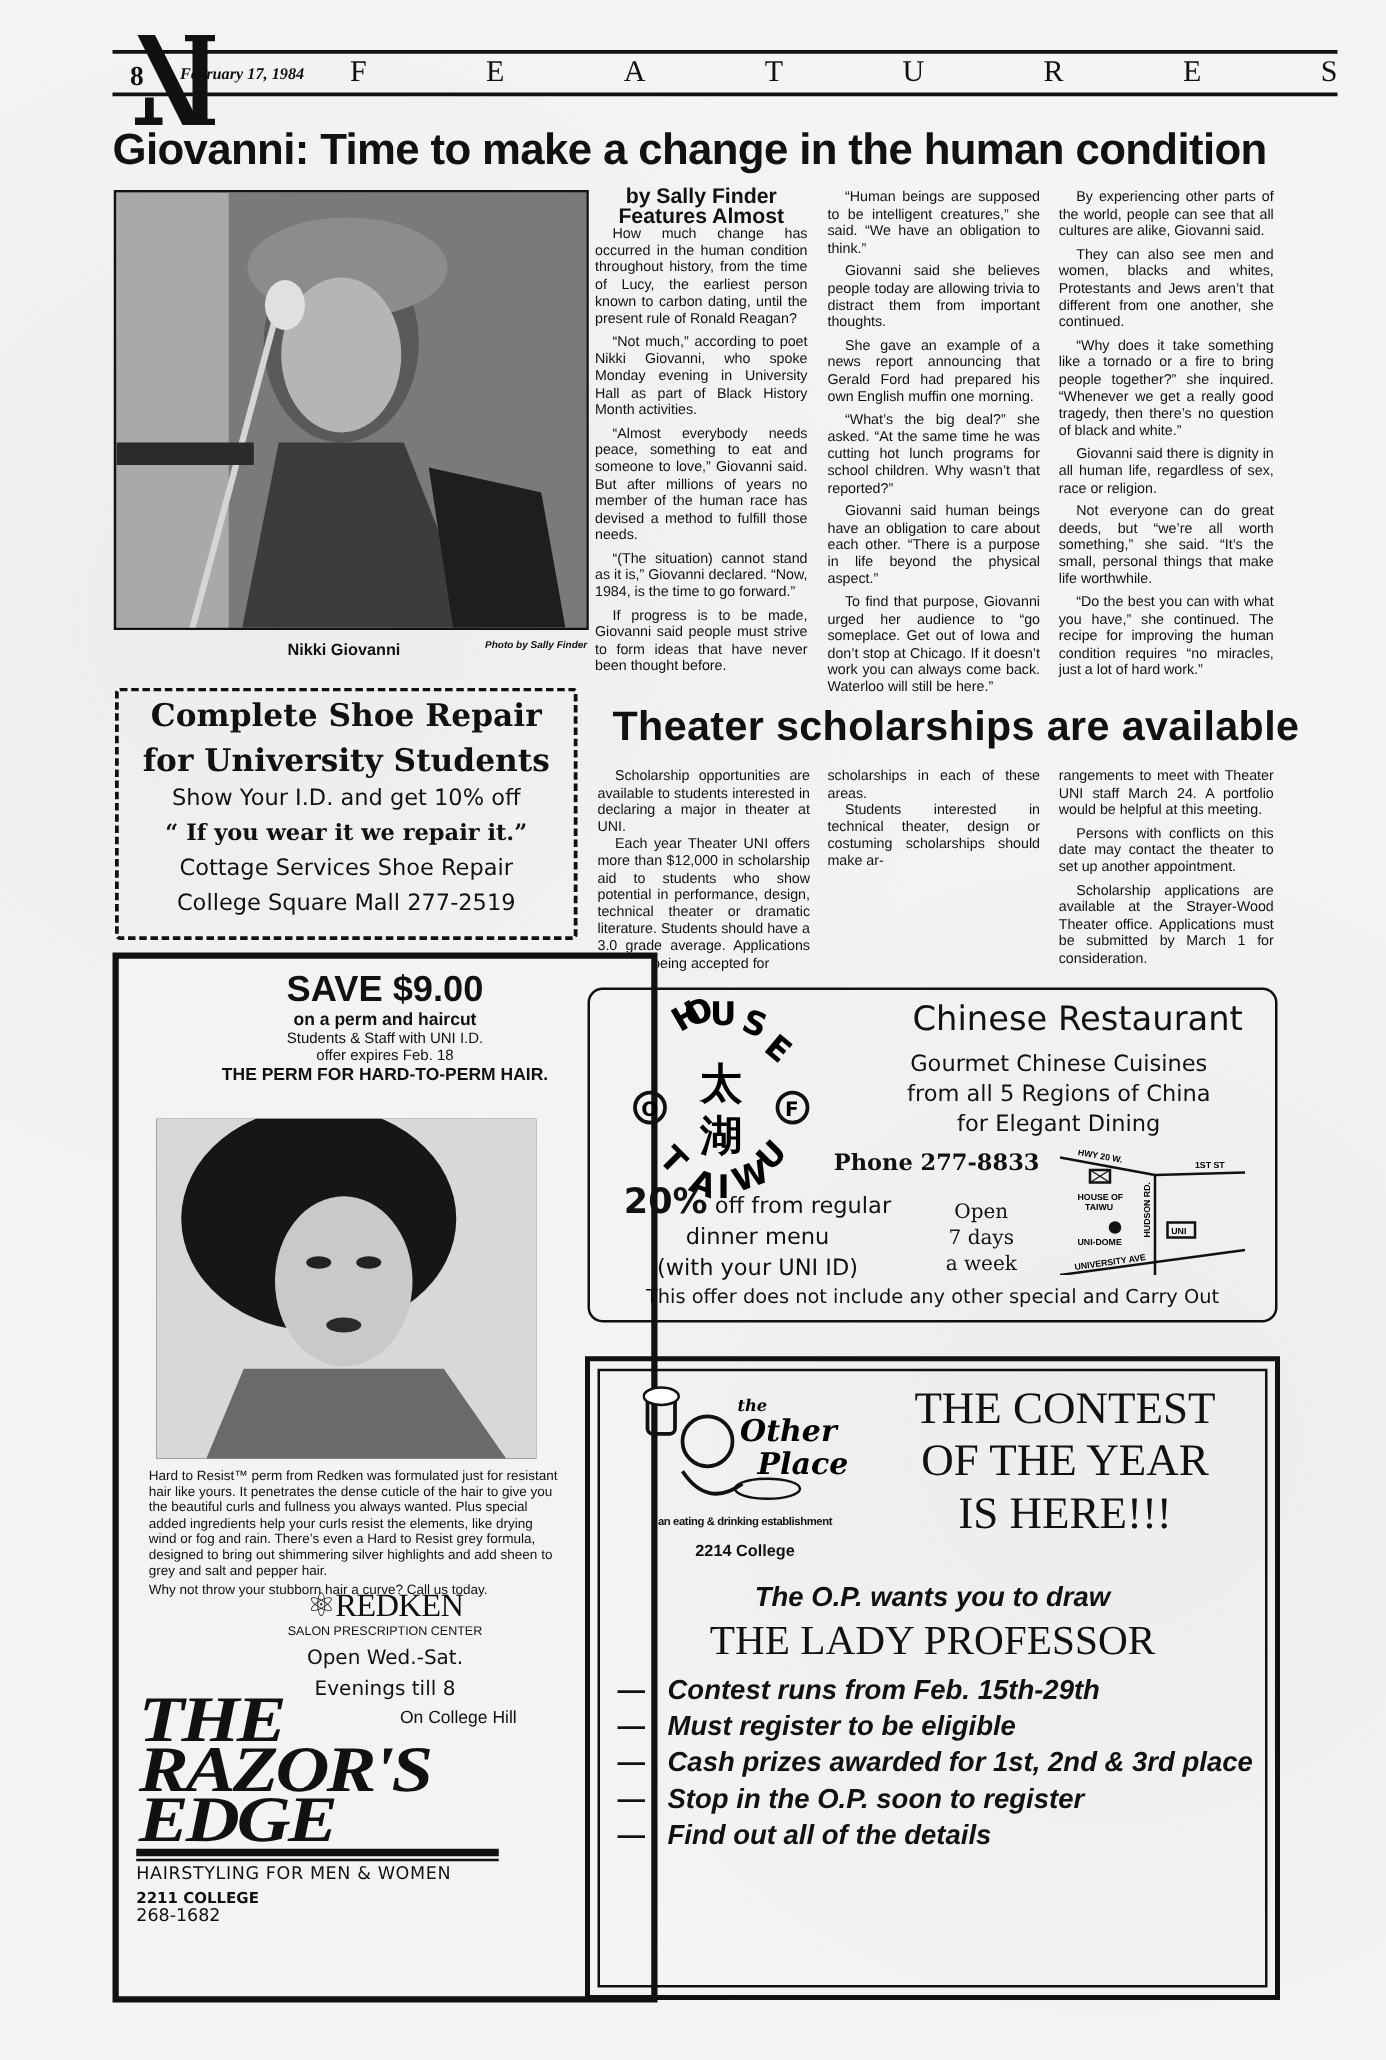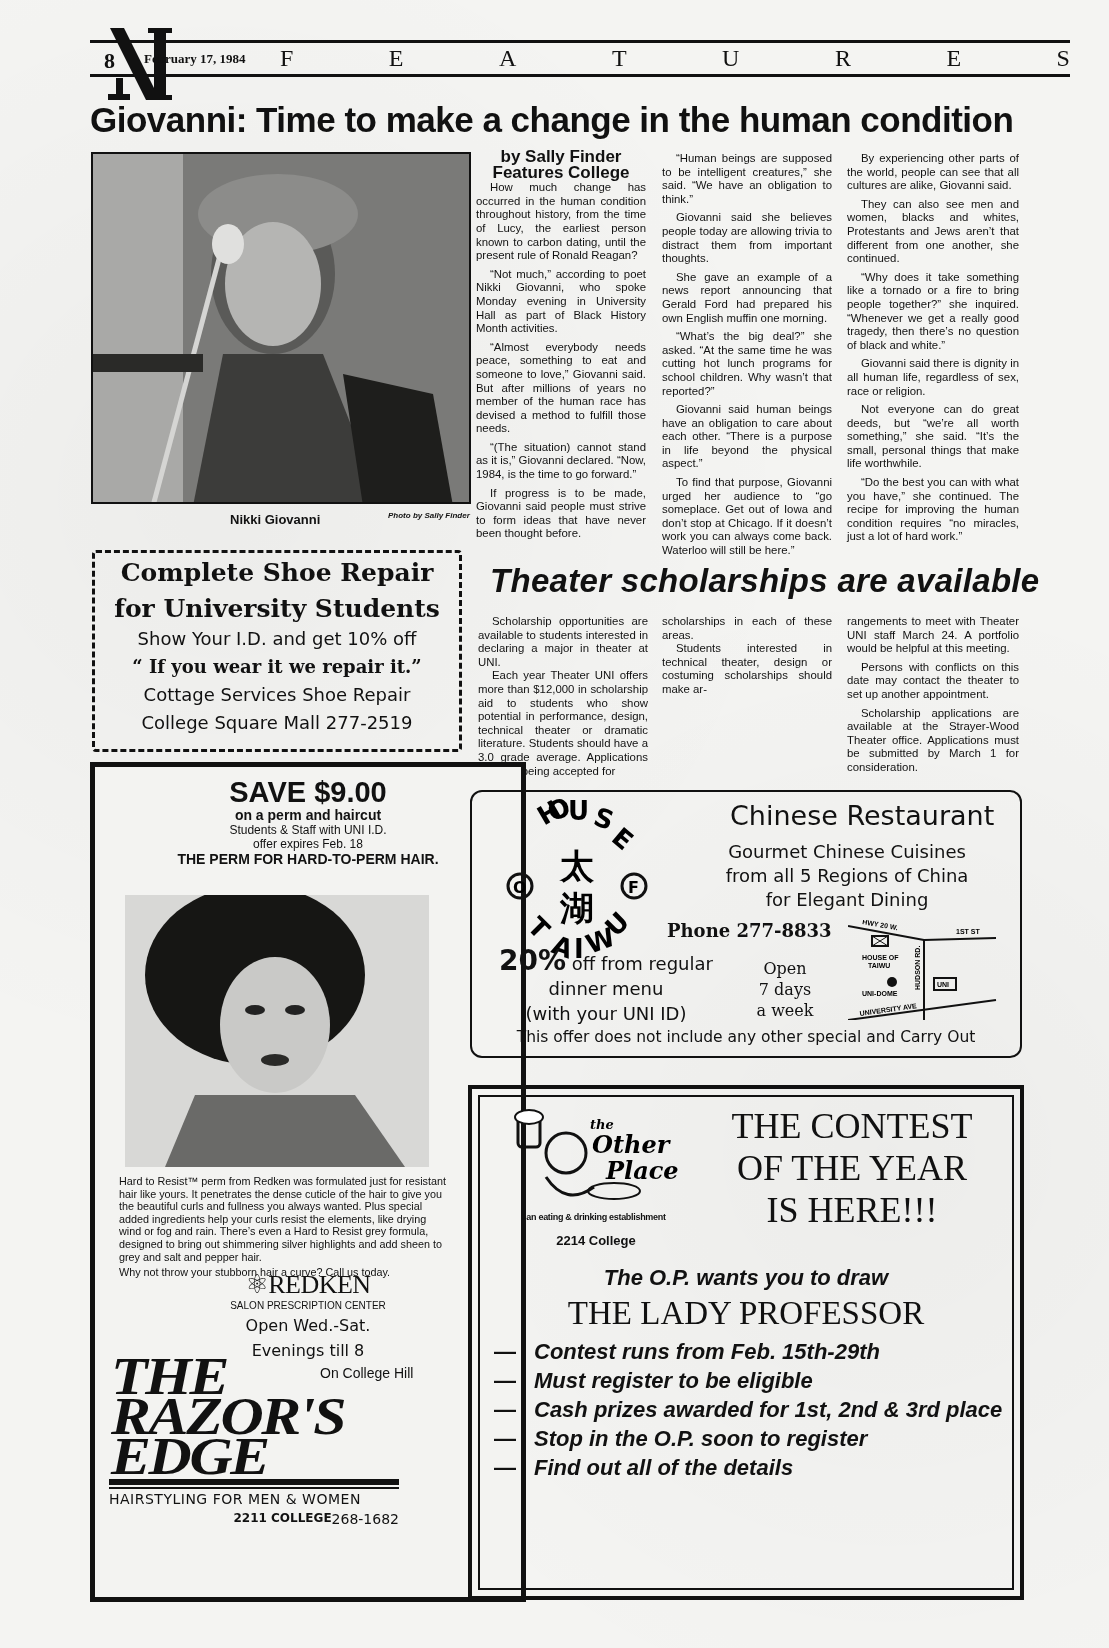--- a/index.html
+++ b/index.html
@@ -10,37 +10,37 @@
       radial-gradient(circle at 20% 30%, rgba(0,0,0,0.03) 0, transparent 40%),
       radial-gradient(circle at 80% 70%, rgba(0,0,0,0.03) 0, transparent 40%),
       #f4f4f2; }
 
   
   .masthead { position: absolute; left: 90px; top: 28px; width: 980px; height: 70px; }
   .mh-rule-top { position: absolute; left: 0; right: 0; top: 12px; height: 3px; background: #111; }
   .mh-rule-bot { position: absolute; left: 0; right: 0; top: 46px; height: 3px; background: #111; }
   .mh-logo { position: absolute; left: 12px; top: 0; width: 80px; height: 72px; }
   .mh-page { position: absolute; left: 14px; top: 20px; font-family: "Liberation Serif", serif; font-weight: bold; font-size: 22px; }
-  .mh-date { position: absolute; left: 40px; top: 23px; font-family: "Liberation Serif", serif; font-weight: bold; font-size: 13px; }
+  .mh-date { position: absolute; left: 40px; top: 23px; font-family: "Liberation Serif", serif; font-weight: bold; font-size: 13px; font-style: italic; }
   .mh-letters { position: absolute; left: 190px; right: 0; top: 17px; display: flex; justify-content: space-between; font-family: "Liberation Serif", serif; font-size: 24px; }
 
   .headline { position: absolute; left: 90px; top: 100px; width: 980px; font-weight: bold; font-size: 35px; letter-spacing: -0.5px; white-space: nowrap; }
 
   
   .photo { position: absolute; left: 91px; top: 152px; width: 380px; height: 352px; border: 2px solid #111;
     background: linear-gradient(135deg, #9a9a98 0%, #6d6d6b 40%, #3e3e3c 70%, #2a2a28 100%); overflow: hidden; }
   .photo-caption { position: absolute; left: 230px; top: 512px; font-weight: bold; font-size: 13px; }
   .photo-credit { position: absolute; left: 388px; top: 511px; font-style: italic; font-size: 8px; font-weight: bold; }
 
   
   .col { position: absolute; font-size: 11.4px; line-height: 13.6px; text-align: justify; }
   .col p { text-indent: 14px; margin-bottom: 5px; }
   .byline { text-align: center; font-weight: bold; font-size: 17px; line-height: 13.6px; margin-bottom: 2px; }
 
-  .theater-head { position: absolute; left: 490px; top: 562px; font-style: italic; font-size: 33px; white-space: nowrap; letter-spacing: 0.3px; }
+  .theater-head { position: absolute; left: 490px; top: 562px; font-size: 33px; white-space: nowrap; letter-spacing: 0.3px; }
 
   
   .shoe-ad { position: absolute; left: 92px; top: 550px; width: 370px; height: 202px;
     border: 3px dashed #111; border-radius: 4px; text-align: center; font-family: "DejaVu Sans", sans-serif; }
   .shoe-h1 { font-family: "DejaVu Serif", serif; font-weight: bold; font-size: 25px; line-height: 32px; margin-top: 4px; }
   .shoe-l { font-size: 18px; line-height: 28px; }
   .shoe-q { font-family: "DejaVu Serif", serif; font-weight: bold; font-size: 18px; line-height: 28px; }
 
   
   .perm-ad { position: absolute; left: 90px; top: 762px; width: 436px; height: 840px; border: 5px solid #111; background: #f3f3f1; }
@@ -55,21 +55,21 @@
   .redken { position: absolute; left: 0; right: 0; top: 502px; text-align: center; }
   .redken-logo { font-family: "Liberation Serif", serif; font-size: 26px; letter-spacing: -0.5px; }
   .redken-sub { font-size: 10px; }
   .redken-open { font-family: "DejaVu Sans", sans-serif; font-size: 16px; line-height: 21px; margin-top: 4px; }
   .razor { position: absolute; left: 16px; top: 590px; font-family: "Liberation Serif", serif; font-weight: bold; font-style: italic;
     font-size: 52px; line-height: 40px; letter-spacing: -2px; transform: scaleX(1.15); transform-origin: left top; }
   .college-hill { position: absolute; left: 225px; top: 598px; font-size: 14px; }
   .razor-bar { position: absolute; left: 14px; top: 712px; width: 290px; height: 6px; background: #111; }
   .razor-bar2 { position: absolute; left: 14px; top: 720px; width: 290px; height: 2px; background: #111; }
   .razor-line1 { position: absolute; left: 14px; top: 724px; font-family: "DejaVu Sans", sans-serif; font-size: 14px; letter-spacing: 0.5px; }
-  .razor-line2 { position: absolute; left: 14px; top: 744px; width: 290px; font-family: "DejaVu Sans", sans-serif; font-size: 12px; font-weight: bold; display: flex; justify-content: flex-end; }
+  .razor-line2 { position: absolute; left: 14px; top: 744px; width: 290px; font-family: "DejaVu Sans", sans-serif; font-size: 12px; font-weight: bold; display: flex; justify-content: flex-end; flex-direction: column; }
 
   
   .cr-ad { position: absolute; left: 470px; top: 790px; width: 552px; height: 268px; border: 2px solid #111; border-radius: 12px; }
   .cr-logo { position: absolute; left: 20px; top: 6px; width: 170px; height: 170px; }
   .cr-title { position: absolute; left: 258px; top: 8px; font-family: "DejaVu Sans", sans-serif; font-size: 27px; }
   .cr-sub { position: absolute; left: 230px; top: 48px; width: 290px; text-align: center; font-family: "DejaVu Sans", sans-serif; font-size: 18px; line-height: 24px; }
   .cr-phone { position: absolute; left: 195px; top: 128px; font-family: "DejaVu Serif", serif; font-size: 18px; font-weight: bold; }
   .cr-off { position: absolute; left: 14px; top: 156px; width: 240px; text-align: center; font-family: "DejaVu Sans", sans-serif; font-size: 18px; line-height: 25px; }
   .cr-off b { font-size: 28px; font-weight: bold; }
   .cr-open { position: absolute; left: 268px; top: 166px; width: 90px; text-align: center; font-family: "DejaVu Serif", serif; font-size: 16px; line-height: 21px; }
@@ -133,21 +133,21 @@
       <line x1="130" y1="90" x2="60" y2="352" stroke="#d5d5d3" stroke-width="5"></line>
       <ellipse cx="135" cy="90" rx="16" ry="20" fill="#e0e0de"></ellipse>
       <rect x="0" y="200" width="110" height="18" fill="#2a2a28"></rect>
     </svg>
   </div>
   <div class="photo-caption">Nikki Giovanni</div>
   <div class="photo-credit">Photo by Sally Finder</div>
 
   <div class="col" style="left:476px; top:150px; width:170px;">
     <div class="byline">by Sally Finder</div>
-    <div class="byline">Features College</div>
+    <div class="byline">Features Almost</div>
     <p>How much change has occurred in the human condition throughout history, from the time of Lucy, the earliest person known to carbon dating, until the present rule of Ronald Reagan?</p>
     <p>“Not much,” according to poet Nikki Giovanni, who spoke Monday evening in University Hall as part of Black History Month activities.</p>
     <p>“Almost everybody needs peace, something to eat and someone to love,” Giovanni said. But after millions of years no member of the human race has devised a method to fulfill those needs.</p>
     <p>“(The situation) cannot stand as it is,” Giovanni declared. “Now, 1984, is the time to go forward.”</p>
     <p>If progress is to be made, Giovanni said people must strive to form ideas that have never been thought before.</p>
   </div>
 
   <div class="col" style="left:662px; top:152px; width:170px;">
     <p>“Human beings are supposed to be intelligent creatures,” she said. “We have an obligation to think.”</p>
     <p>Giovanni said she believes people today are allowing trivia to distract them from important thoughts.</p>

